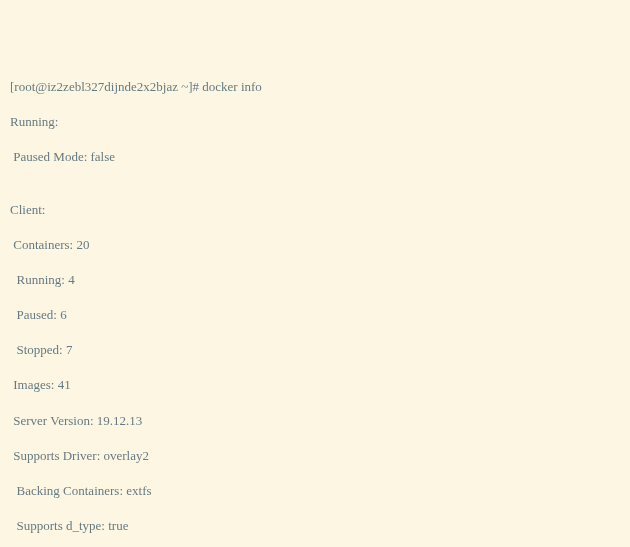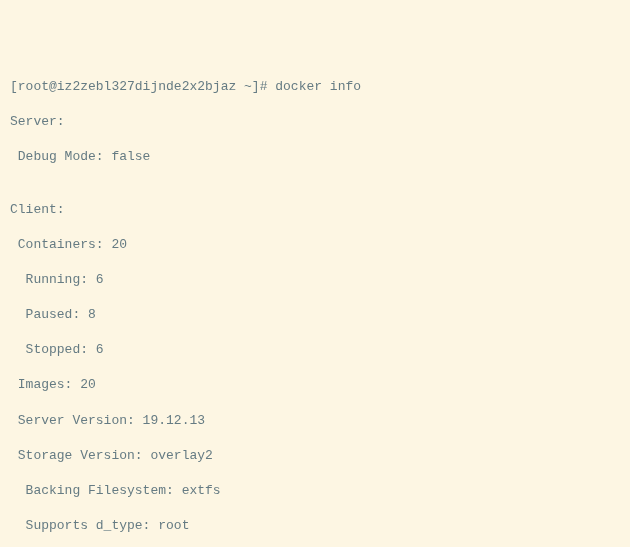--- a/index.html
+++ b/index.html
@@ -14,41 +14,42 @@
       color: #657b83;
       padding: 8px 10px;
       width: 630px;
       height: 547px;
       overflow: hidden;
       white-space: pre;
       line-height: 1.35;
     }
     .line {
       display: block;
+      font-family: Liberation Serif, serif;
     }
   </style>
 </head>
 <body>
 
 
 
 <span class="line">[root@iz2zebl327dijnde2x2bjaz ~]# docker info</span>
-<span class="line">Server:</span>
-<span class="line"> Debug Mode: false</span>
+<span class="line">Running:</span>
+<span class="line"> Paused Mode: false</span>
 <span class="line"></span>
 <span class="line">Client:</span>
 <span class="line"> Containers: 20</span>
-<span class="line">  Running: 6</span>
-<span class="line">  Paused: 8</span>
-<span class="line">  Stopped: 6</span>
-<span class="line"> Images: 20</span>
+<span class="line">  Running: 4</span>
+<span class="line">  Paused: 6</span>
+<span class="line">  Stopped: 7</span>
+<span class="line"> Images: 41</span>
 <span class="line"> Server Version: 19.12.13</span>
-<span class="line"> Storage Version: overlay2</span>
-<span class="line">  Backing Filesystem: extfs</span>
-<span class="line">  Supports d_type: root</span>
+<span class="line"> Supports Driver: overlay2</span>
+<span class="line">  Backing Containers: extfs</span>
+<span class="line">  Supports d_type: true</span>
 
 
 
 
 
 
 
 
 
 

